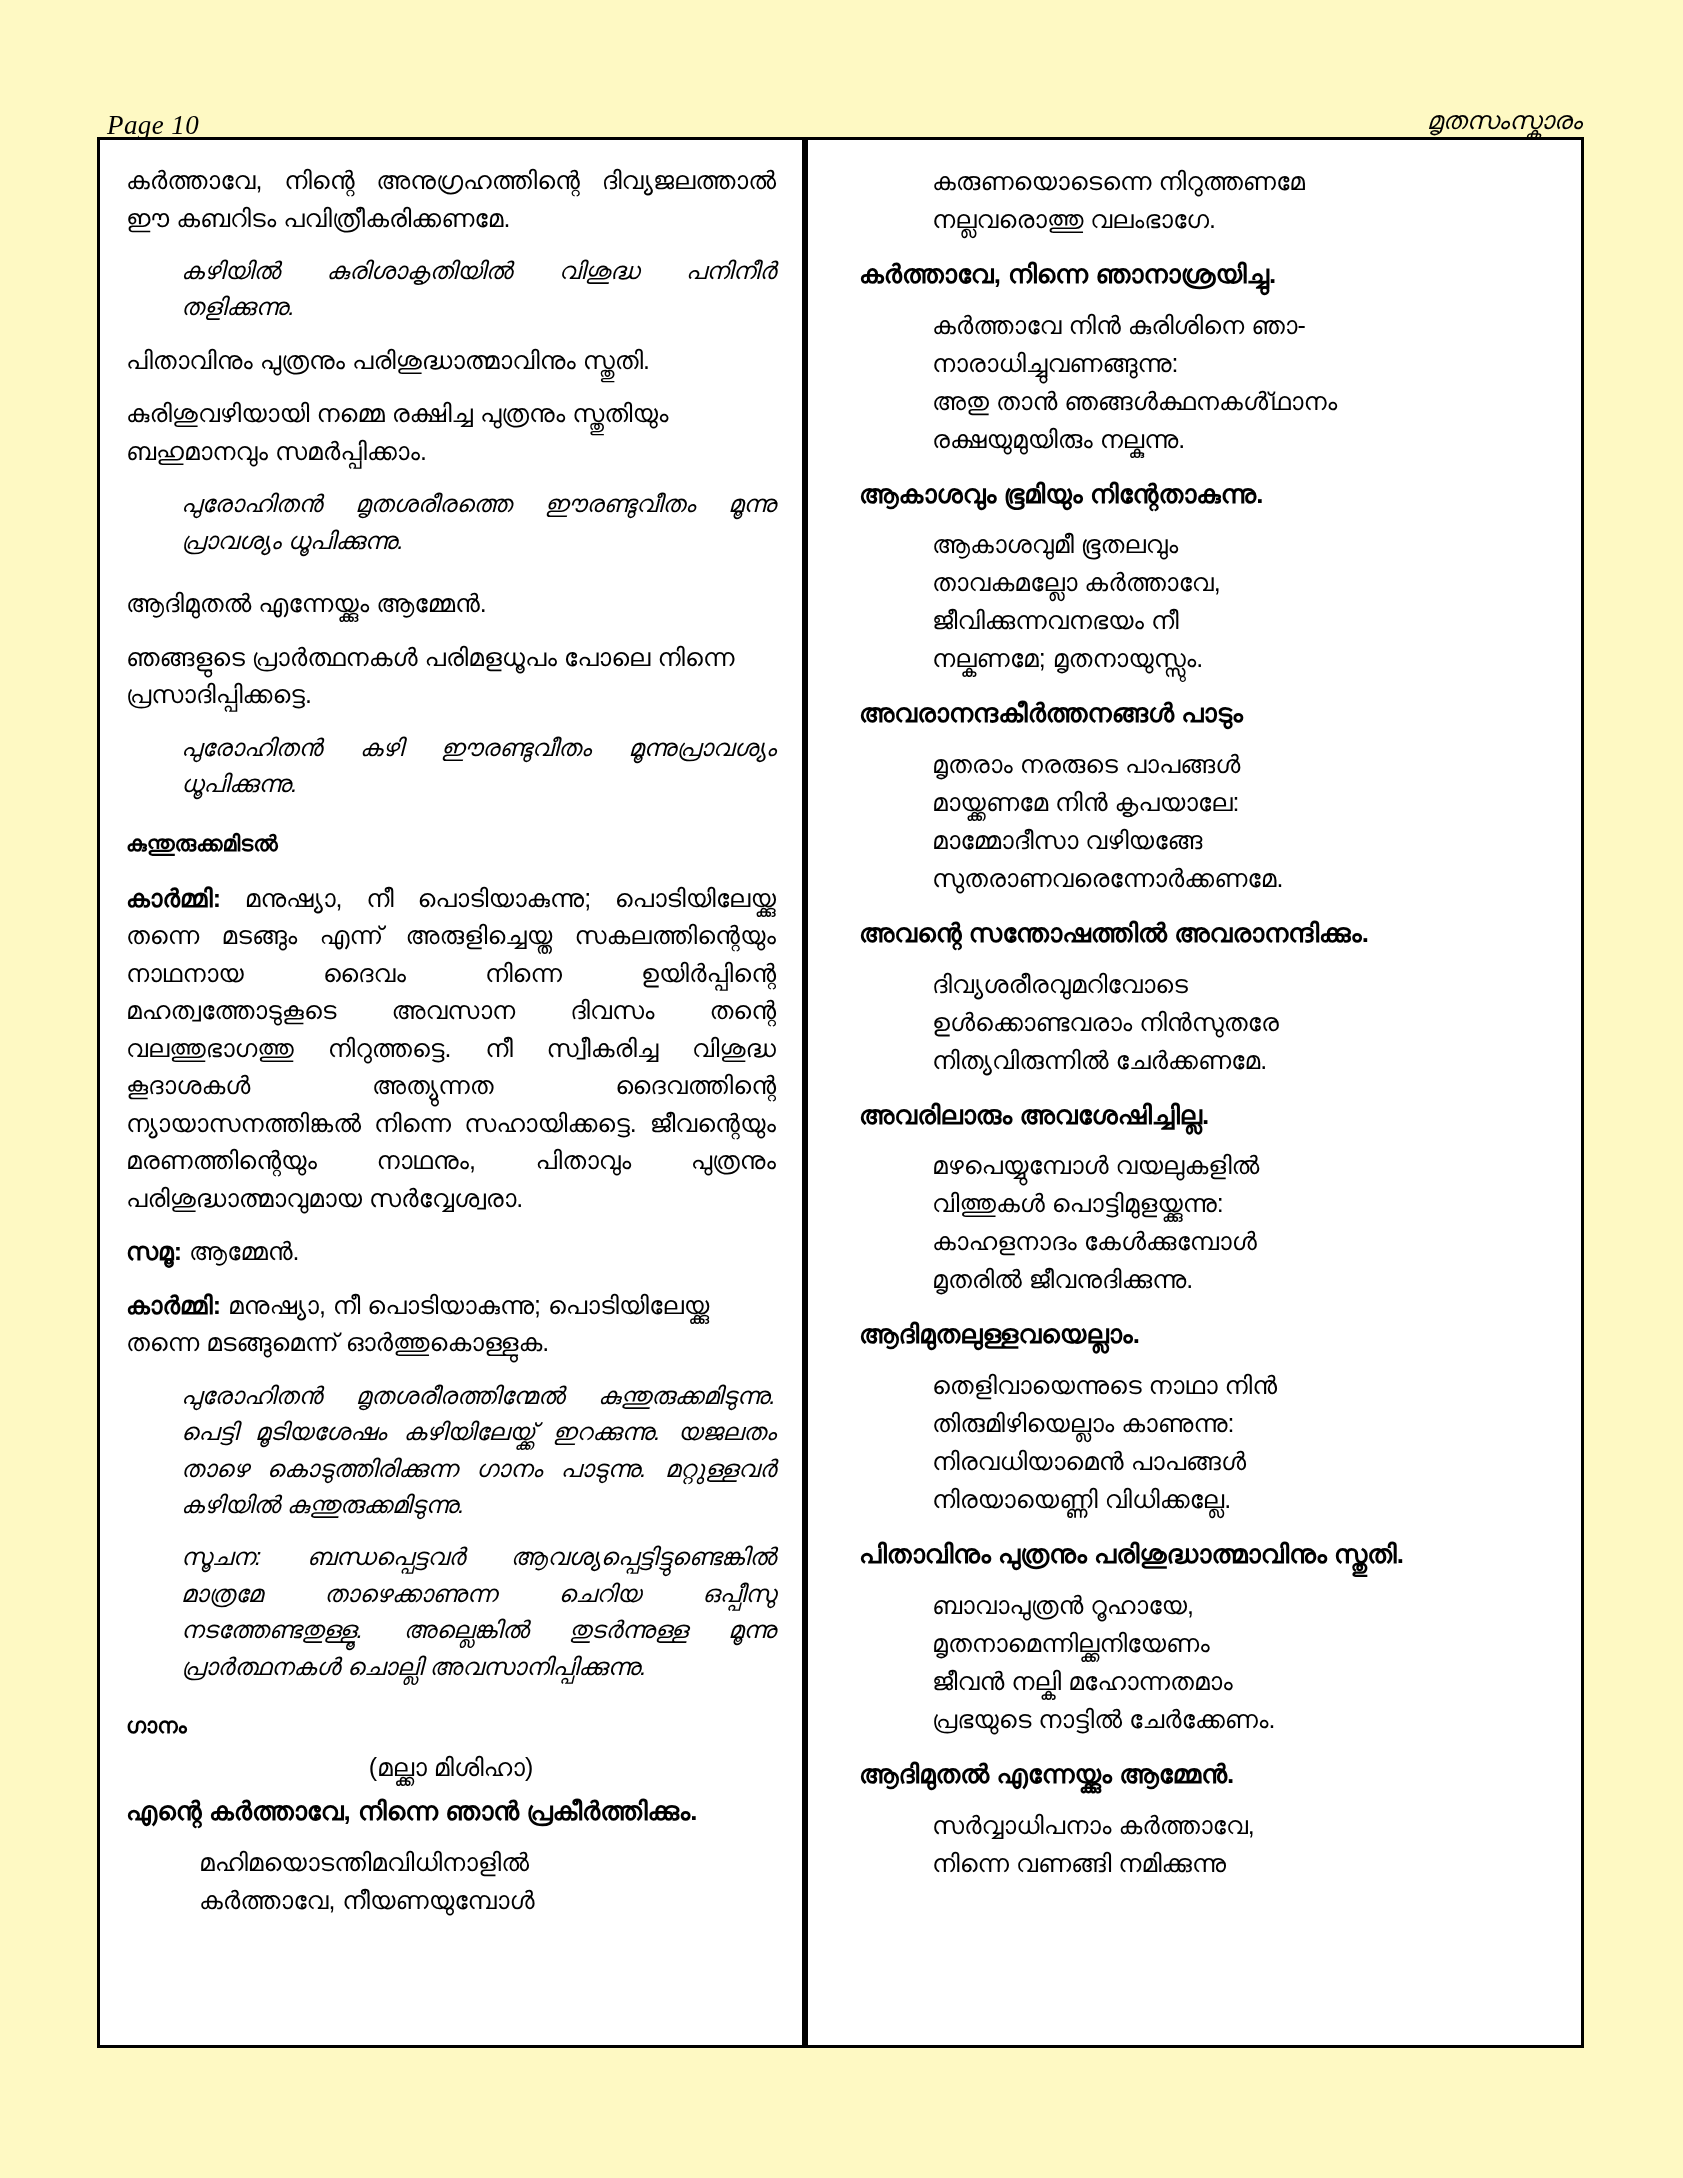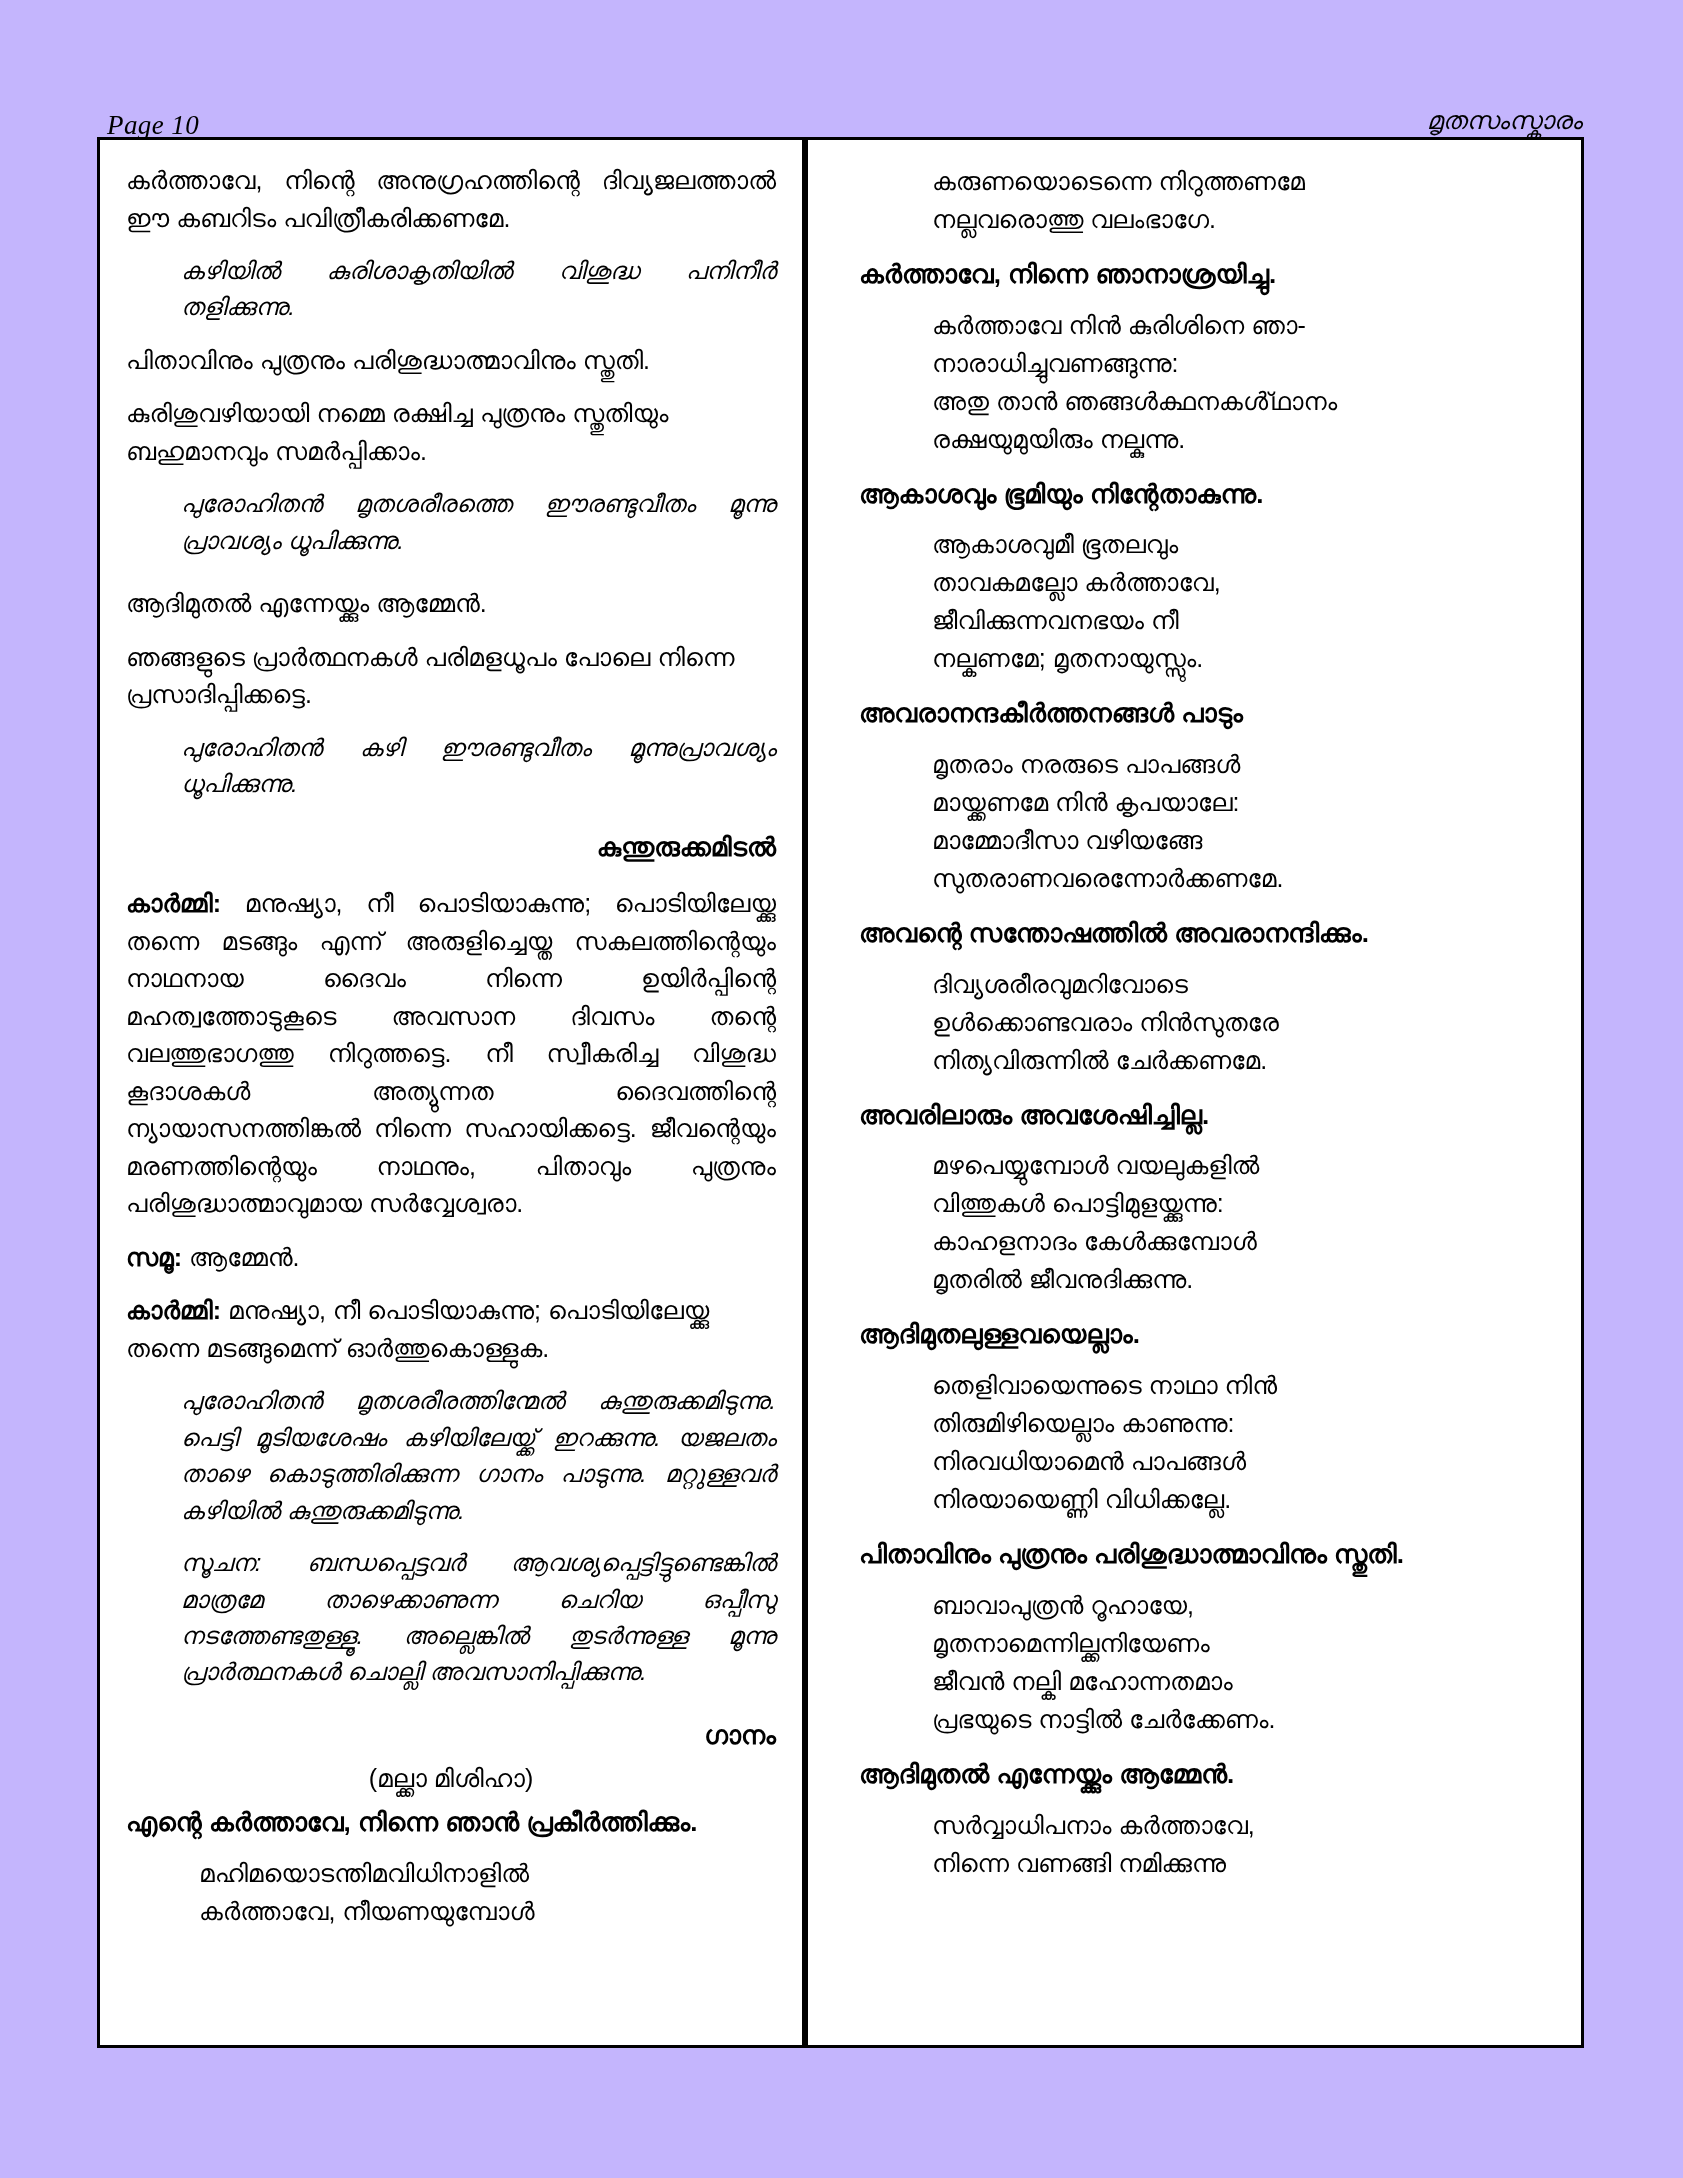--- a/index.html
+++ b/index.html
@@ -16,21 +16,21 @@
     color: #000000;
     position: relative;
     overflow: hidden;
   }
 
   .page {
     position: absolute;
     left: 0; top: 0;
     width: 1683px;
     height: 2178px;
-    background: #c4b5fd;
+    background: #fef9c3;
   }
 
   
   .running-header {
     position: absolute;
     left: 107px;
     top: 97px;
     width: 1475px;
     height: 44px;
     display: flex;
@@ -110,23 +110,23 @@
     font-style: italic;
     font-size: 24px;
     line-height: 1.52;
     padding-left: 55px;
     text-align: justify;
     text-justify: inter-word;
   }
 
   p.heading-center {
     margin: 26px 0 20px 0;
-    text-align: right;
+    text-align: left;
     font-weight: bold;
-    font-size: 26px;
+    font-size: 22px;
     line-height: 1.4;
   }
   p.sub-center {
     margin: -12px 0 8px 0;
     text-align: center;
     font-size: 25px;
     line-height: 1.4;
   }
 
   p.bold-line {

